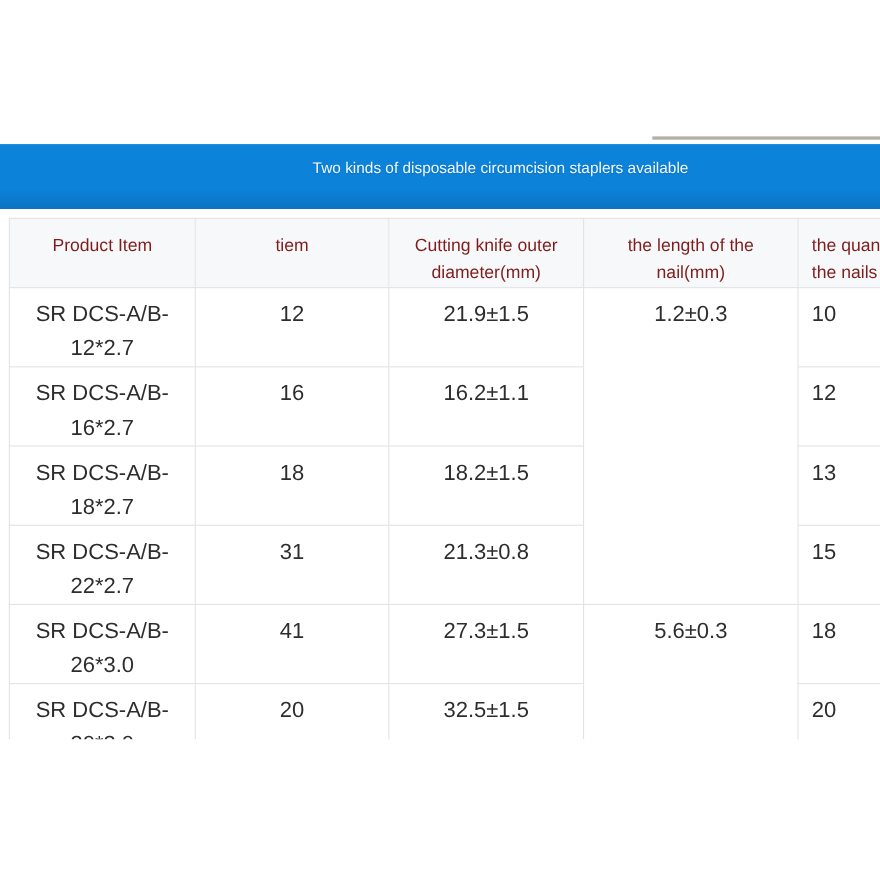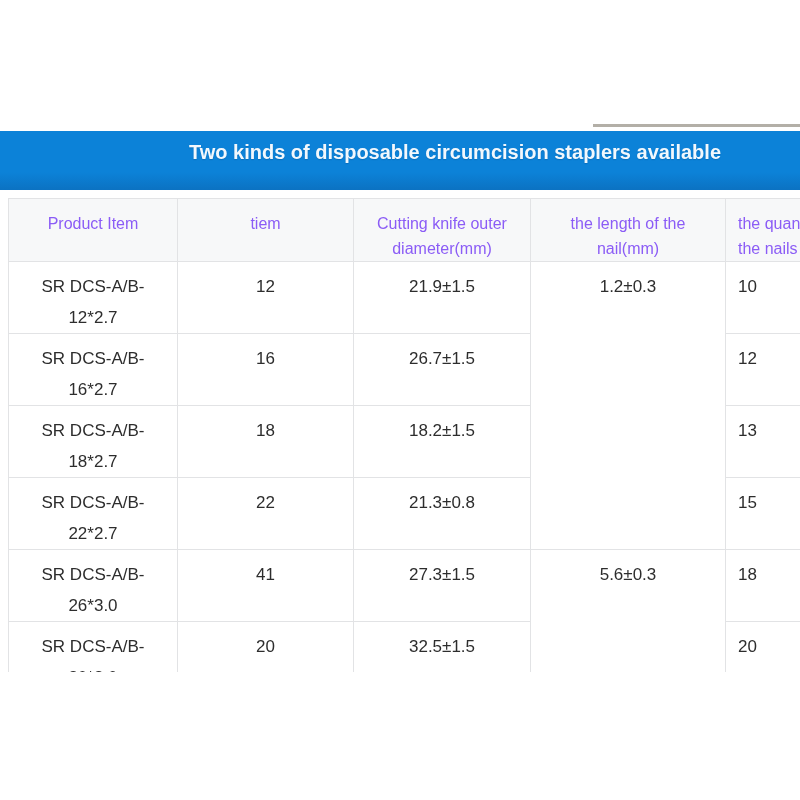--- a/index.html
+++ b/index.html
@@ -38,22 +38,22 @@
     top: 131px;
     width: 910px;
     height: 59px;
     background: linear-gradient(#0c82d8 0%, #0c82d8 70%, #0b72c2 100%);
     text-align: center;
     box-sizing: border-box;
     padding-top: 7px;
   }
   .banner-title {
     color: #f2f8fd;
-    font-size: 20px;
-    font-weight: 700;
+    font-size: 14px;
+    font-weight: 400;
     line-height: 29px;
     white-space: nowrap;
     text-shadow: 0 1px 1px rgba(0,60,110,0.25);
   }
   table.spec {
     position: absolute;
     left: 8px;
     top: 198px;
     width: 902px;
     border-collapse: collapse;
@@ -62,31 +62,31 @@
   .spec th, .spec td {
     border: 1px solid #e2e3e5;
     vertical-align: top;
     text-align: center;
     white-space: pre-line;
     box-sizing: border-box;
     overflow: hidden;
   }
   .spec th {
     background: #f7f8f9;
-    color: #8b5cf6;
+    color: #7f1d1d;
     font-weight: 400;
     font-size: 16px;
     line-height: 25px;
     height: 60px;
     padding: 12px 4px 0 4px;
   }
   .spec td {
     background: #ffffff;
     color: #2d2d2d;
-    font-size: 17px;
+    font-size: 20px;
     line-height: 31px;
     height: 63px;
     padding: 9px 4px 0 4px;
   }
   .spec th.col-qty, .spec td.col-qty {
     text-align: left;
     padding-left: 12px;
   }
 </style>
 </head>
@@ -127,34 +127,34 @@
 12*2.7</td>
           <td>12</td>
           <td>21.9±1.5</td>
           <td rowspan="4">1.2±0.3</td>
           <td class="col-qty">10</td>
         </tr>
         <tr>
           <td>SR DCS-A/B-
 16*2.7</td>
           <td>16</td>
-          <td>26.7±1.5</td>
+          <td>16.2±1.1</td>
           <td class="col-qty">12</td>
         </tr>
         <tr>
           <td>SR DCS-A/B-
 18*2.7</td>
           <td>18</td>
           <td>18.2±1.5</td>
           <td class="col-qty">13</td>
         </tr>
         <tr>
           <td>SR DCS-A/B-
 22*2.7</td>
-          <td>22</td>
+          <td>31</td>
           <td>21.3±0.8</td>
           <td class="col-qty">15</td>
         </tr>
         <tr>
           <td>SR DCS-A/B-
 26*3.0</td>
           <td>41</td>
           <td>27.3±1.5</td>
           <td rowspan="3">5.6±0.3</td>
           <td class="col-qty">18</td>

